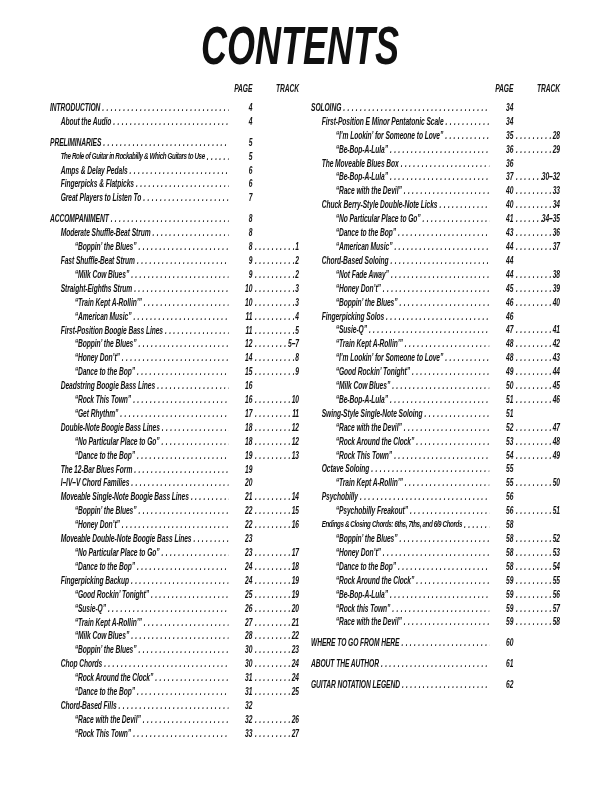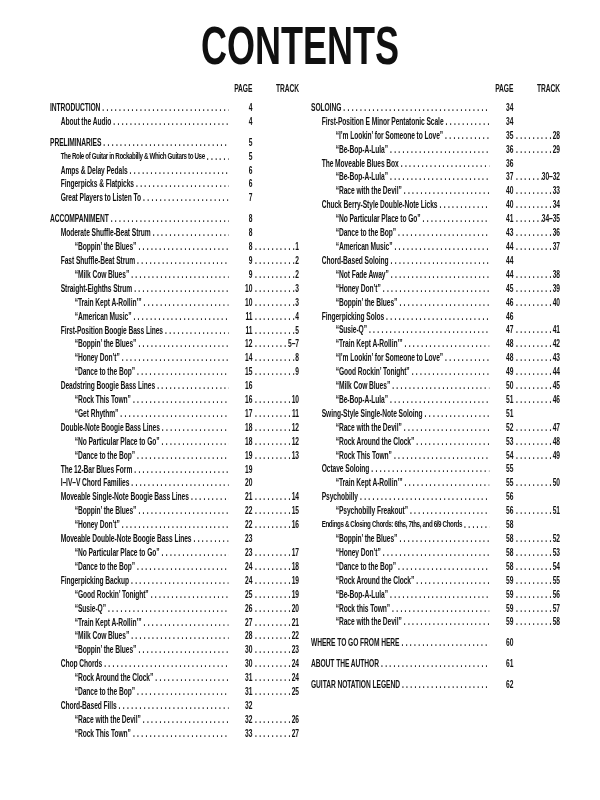--- a/index.html
+++ b/index.html
@@ -1,16 +1,16 @@
 <!DOCTYPE html>
 <html><head>
 <meta charset="utf-8">
 <style>
   html,body{margin:0;padding:0;background:#ffffff;}
-  .viewport{width:600px;height:800px;overflow:hidden;background:#fff;position:relative;}
+  .viewport{width:600px;height:800px;overflow:hidden;background:#fff;position:relative;font-style:italic;}
   .scaler{
     width:900px;
     transform:scaleX(0.66667);
     transform-origin:top left;
     font-family:"Liberation Sans", sans-serif;
     font-weight:700;
     color:#111;
   }
   h1.title{
     margin:18px 0 0 0;

